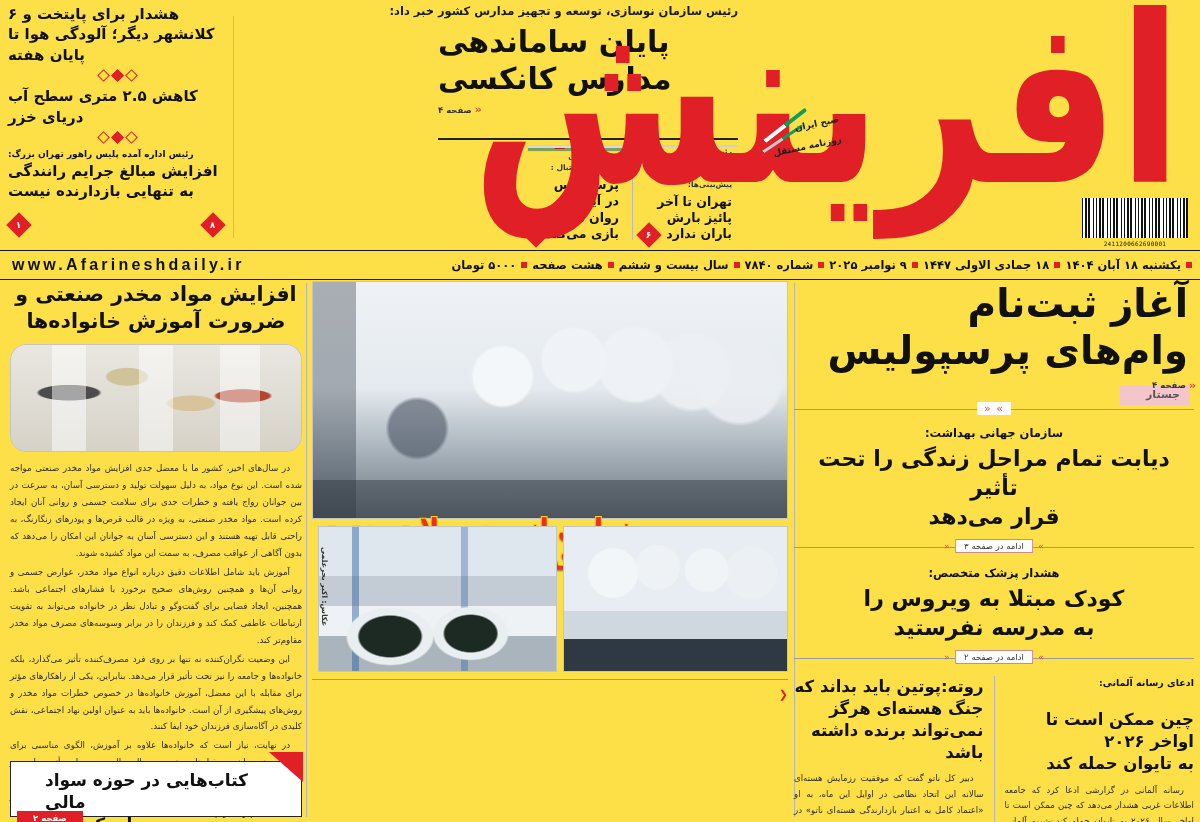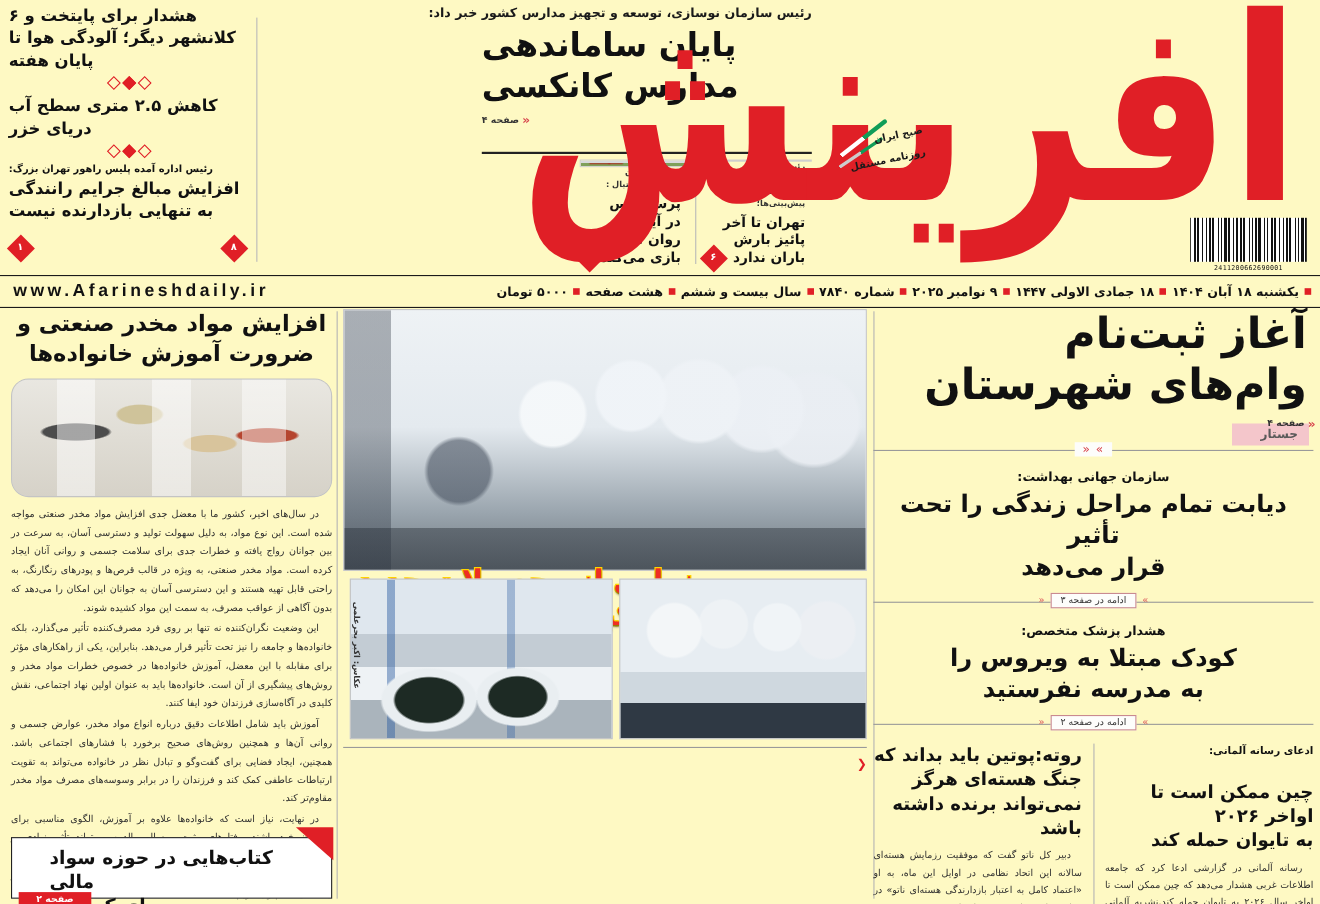--- a/index.html
+++ b/index.html
@@ -6,21 +6,21 @@
   * { box-sizing: border-box; margin: 0; padding: 0; }
   html, body {
     width: 1200px; height: 822px;
     background: #ffffff;
     font-family: "DejaVu Sans", "Liberation Sans", sans-serif;
     overflow: hidden;
   }
   #page {
     position: relative;
     width: 1200px; height: 822px;
-    background: #fef9c3;
+    background: #fde047;
     direction: rtl;
   }
 
   
   .masthead {
     position: absolute; left: 0; top: 0;
     width: 1200px; height: 250px;
   }
 
   
@@ -568,21 +568,21 @@
 
   <div class="body-area">
 
     <div class="vline" style="left:306px;"></div>
     <div class="vline" style="left:794px;"></div>
 
     <div class="col-right">
 
       <div>
         <div class="big-title">آغاز ثبت‌نام</div>
-        <div class="big-title">وام‌های شهرستان</div>
+        <div class="big-title">وام‌های پرسپولیس</div>
         <div class="jostar">جستار</div>
         <div class="pageref" style="position:relative;top:-2px;">
           <span class="chev">«</span>
           <span>صفحه ۴</span>
         </div>
       </div>
 
       <div class="sep-rule">
         <span class="mark">» «</span>
       </div>
@@ -662,22 +662,22 @@
         <div class="feat-title">افزایش مواد مخدر صنعتی و</div>
         <div class="feat-title">ضرورت آموزش خانواده‌ها</div>
       </div>
 
       <div class="feat-photo">
         <div class="ph drugs"></div>
       </div>
 
       <div class="feat-body">
         <p>در سال‌های اخیر، کشور ما با معضل جدی افزایش مواد مخدر صنعتی مواجه شده است. این نوع مواد، به دلیل سهولت تولید و دسترسی آسان، به سرعت در بین جوانان رواج یافته و خطرات جدی برای سلامت جسمی و روانی آنان ایجاد کرده است. مواد مخدر صنعتی، به ویژه در قالب قرص‌ها و پودرهای رنگارنگ، به راحتی قابل تهیه هستند و این دسترسی آسان به جوانان این امکان را می‌دهد که بدون آگاهی از عواقب مصرف، به سمت این مواد کشیده شوند.</p>
+        <p>آموزش باید شامل اطلاعات دقیق درباره انواع مواد مخدر، عوارض جسمی و روانی آن‌ها و همچنین روش‌های صحیح برخورد با فشارهای اجتماعی باشد. همچنین، ایجاد فضایی برای گفت‌وگو و تبادل نظر در خانواده می‌تواند به تقویت ارتباطات عاطفی کمک کند و فرزندان را در برابر وسوسه‌های مصرف مواد مخدر مقاوم‌تر کند.</p>
         <p>این وضعیت نگران‌کننده نه تنها بر روی فرد مصرف‌کننده تأثیر می‌گذارد، بلکه خانواده‌ها و جامعه را نیز تحت تأثیر قرار می‌دهد. بنابراین، یکی از راهکارهای مؤثر برای مقابله با این معضل، آموزش خانواده‌ها در خصوص خطرات مواد مخدر و روش‌های پیشگیری از آن است. خانواده‌ها باید به عنوان اولین نهاد اجتماعی، نقش کلیدی در آگاه‌سازی فرزندان خود ایفا کنند.</p>
-        <p>آموزش باید شامل اطلاعات دقیق درباره انواع مواد مخدر، عوارض جسمی و روانی آن‌ها و همچنین روش‌های صحیح برخورد با فشارهای اجتماعی باشد. همچنین، ایجاد فضایی برای گفت‌وگو و تبادل نظر در خانواده می‌تواند به تقویت ارتباطات عاطفی کمک کند و فرزندان را در برابر وسوسه‌های مصرف مواد مخدر مقاوم‌تر کند.</p>
         <p>در نهایت، نیاز است که خانواده‌ها علاوه بر آموزش، الگوی مناسبی برای فرزندان خود باشند. رفتارهای مثبت و سالم والدین می‌تواند تأثیر زیادی بر تصمیم‌گیری‌های جوانان داشته باشد. با همکاری خانواده‌ها و نهادهای آموزشی، می‌توانیم نسل آینده را از آسیب‌های ناشی از مواد مخدر صنعتی محافظت کنیم و جامعه‌ای سالم‌تر بسازیم.</p>
       </div>
 
       <div class="boxed-teaser">
         <div class="flagcorner"></div>
         <div class="bt-title">کتاب‌هایی در حوزه سواد مالی</div>
         <div class="bt-title" style="padding-top:0;">برای کودکان</div>
         <div class="pagetag">صفحه ۲</div>
       </div>
     </div>

